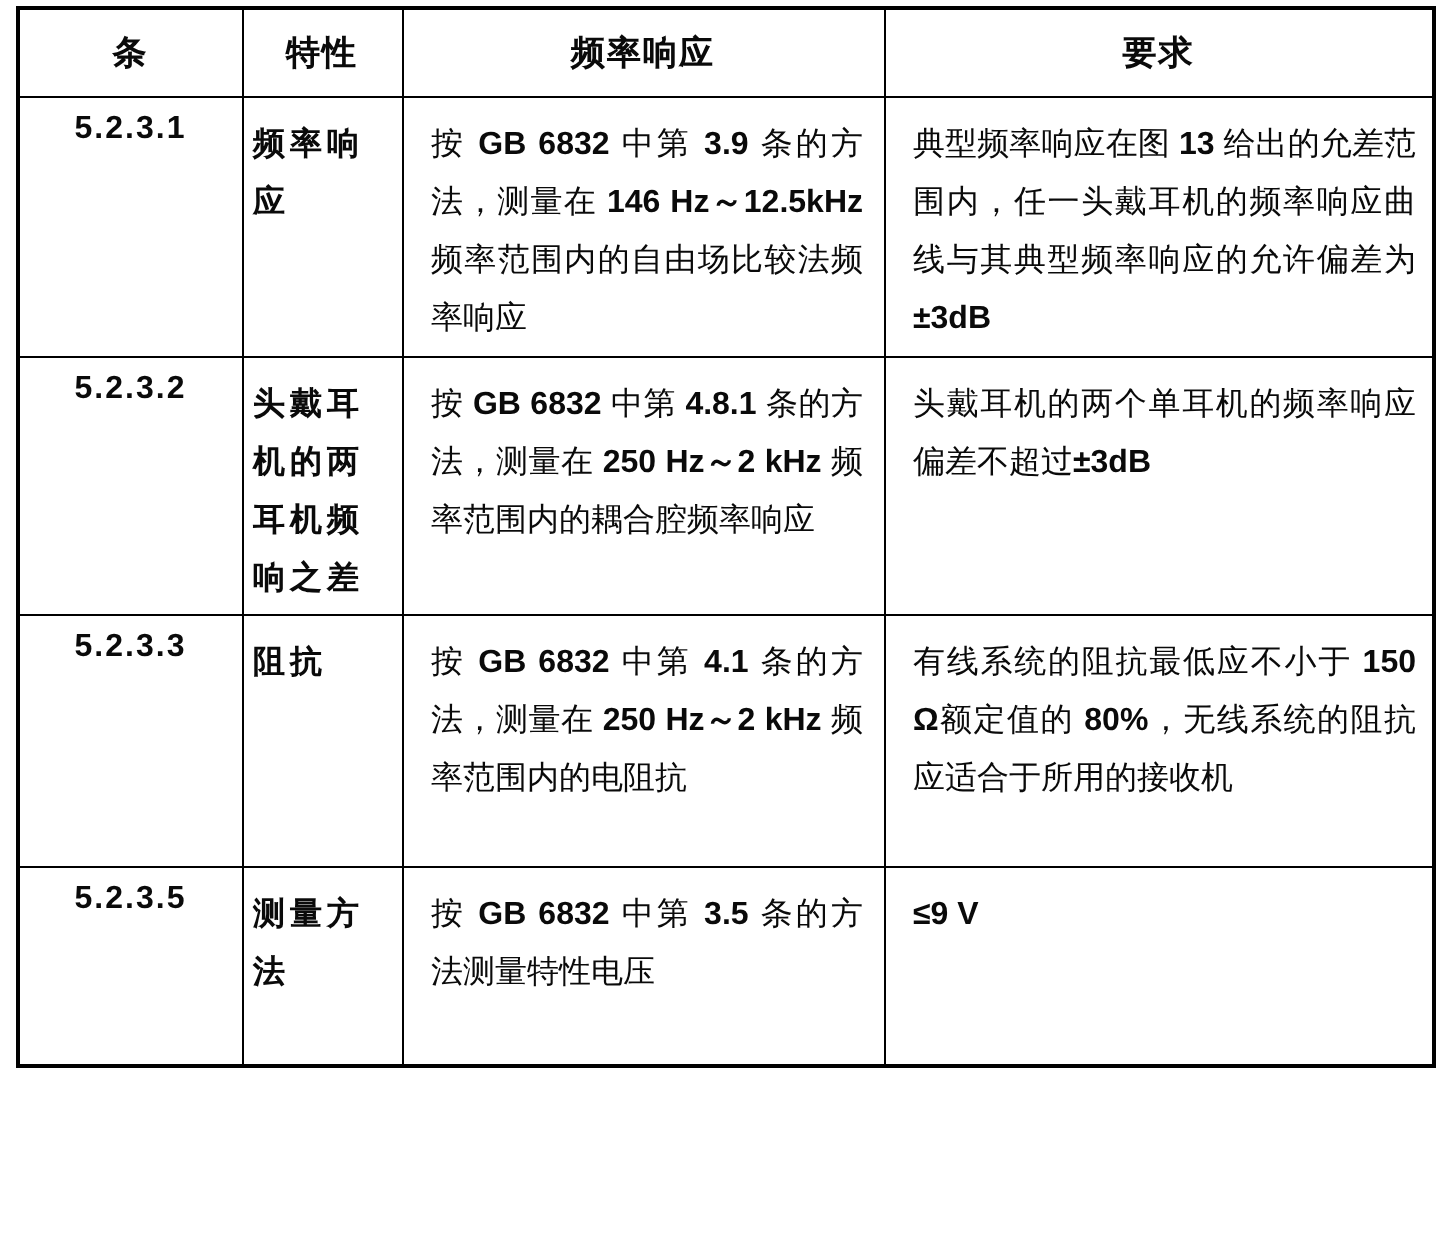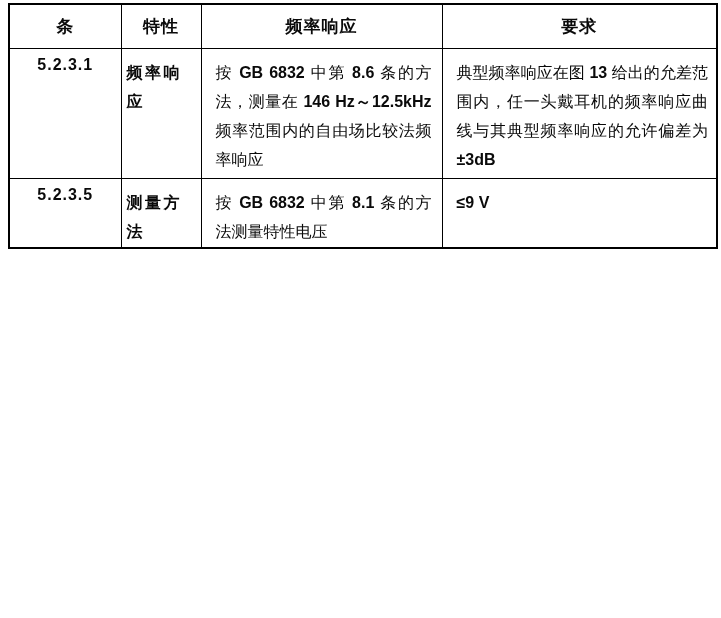--- a/index.html
+++ b/index.html
@@ -55,21 +55,21 @@
     text-align:justify;
   }
   td.req{
     padding:9px 8px 0 14px;
     text-align:justify;
   }
   tr.r0{height:130px;}
   tr.r1{height:129px;}
   tr.r2{height:126px;}
   tr.r3{height:94px;}
-  tr.r4{height:70px;}
+  tr.r4{height:100px;}
   b{font-weight:bold;}
 </style>
 </head>
 <body>
 
 <div class="scan-page">
   <table class="spec">
     <colgroup>
       <col class="c-clause">
         <col class="c-char">
@@ -81,24 +81,36 @@
         <th>条</th>
         <th>特性</th>
         <th>频率响应</th>
         <th>要求</th>
       </tr>
     </thead>
     <tbody>
       <tr class="r0">
         <td class="clause">5.2.3.1</td>
         <td class="char">频率响应</td>
-        <td class="method">按 <b>GB 6832</b> 中第 <b>8.6</b> 条的方法，测量在 <b>146 Hz～12.5kHz</b> 频率范围内的自由场比较法频率响应</td>
+        <td class="method">按 <b>GB 6832</b> 中第 <b>3.9</b> 条的方法，测量在 <b>146 Hz～12.5kHz</b> 频率范围内的自由场比较法频率响应</td>
         <td class="req">典型频率响应在图 <b>13</b> 给出的允差范围内，任一头戴耳机的频率响应曲线与其典型频率响应的允许偏差为<b>±3dB</b></td>
+      </tr>
+      <tr class="r1">
+        <td class="clause">5.2.3.2</td>
+        <td class="char">头戴耳机的两耳机频响之差</td>
+        <td class="method">按 <b>GB 6832</b> 中第 <b>4.8.1</b> 条的方法，测量在 <b>250 Hz～2 kHz</b> 频率范围内的耦合腔频率响应</td>
+        <td class="req">头戴耳机的两个单耳机的频率响应偏差不超过<b>±3dB</b></td>
+      </tr>
+      <tr class="r2">
+        <td class="clause">5.2.3.3</td>
+        <td class="char">阻抗</td>
+        <td class="method">按 <b>GB 6832</b> 中第 <b>4.1</b> 条的方法，测量在 <b>250 Hz～2 kHz</b> 频率范围内的电阻抗</td>
+        <td class="req">有线系统的阻抗最低应不小于 <b>150 Ω</b>额定值的 <b>80%</b>，无线系统的阻抗应适合于所用的接收机</td>
       </tr>
       <tr class="r4">
         <td class="clause">5.2.3.5</td>
         <td class="char">测量方法</td>
-        <td class="method">按 <b>GB 6832</b> 中第 <b>8.1</b> 条的方法测量特性电压</td>
+        <td class="method">按 <b>GB 6832</b> 中第 <b>3.5</b> 条的方法测量特性电压</td>
         <td class="req"><b>≤9 V</b></td>
       </tr>
     </tbody>
   </table>
 </div>
 
 </body></html>

